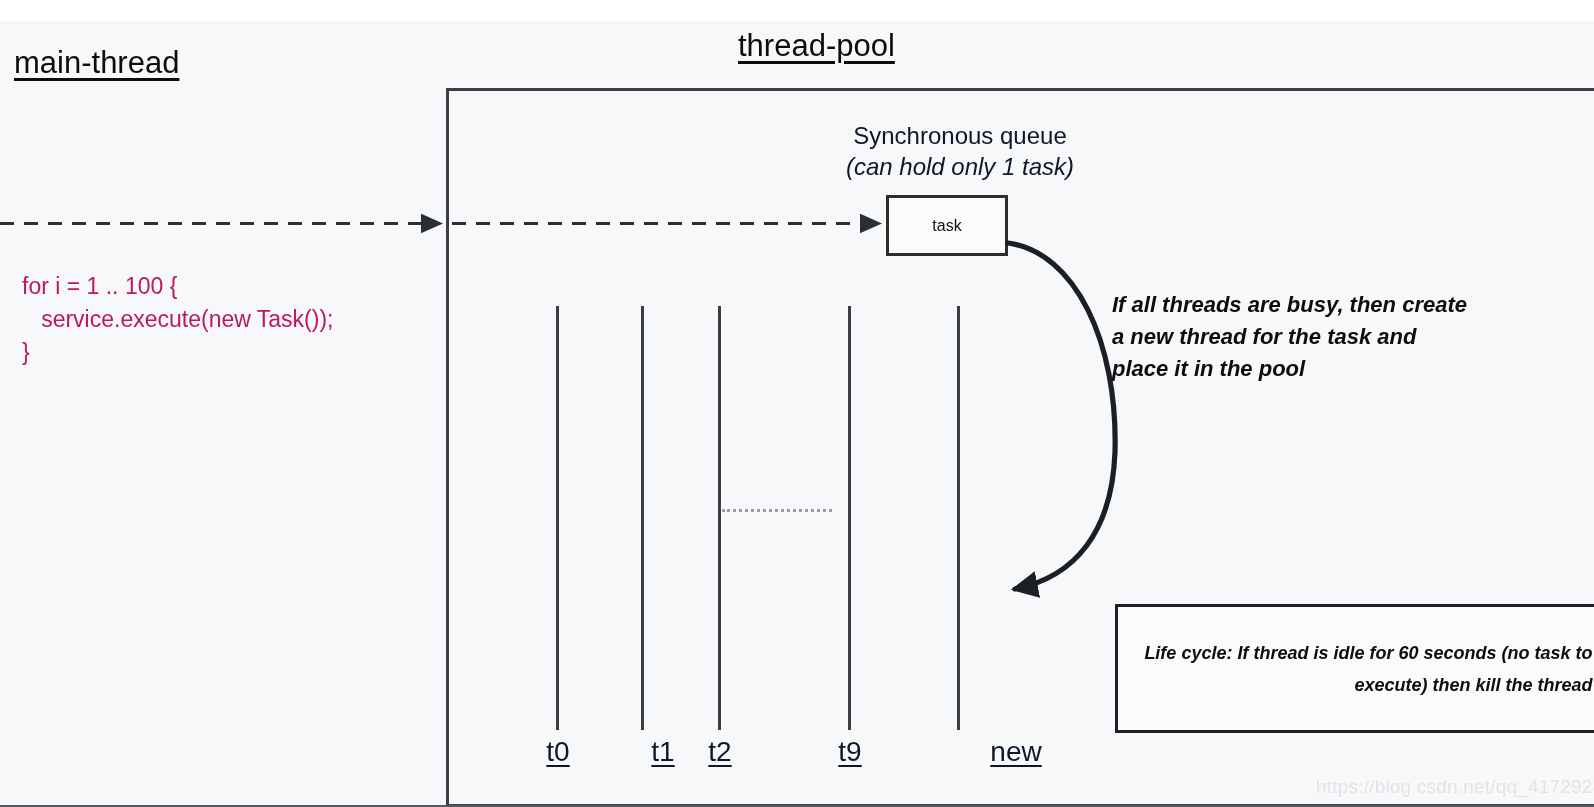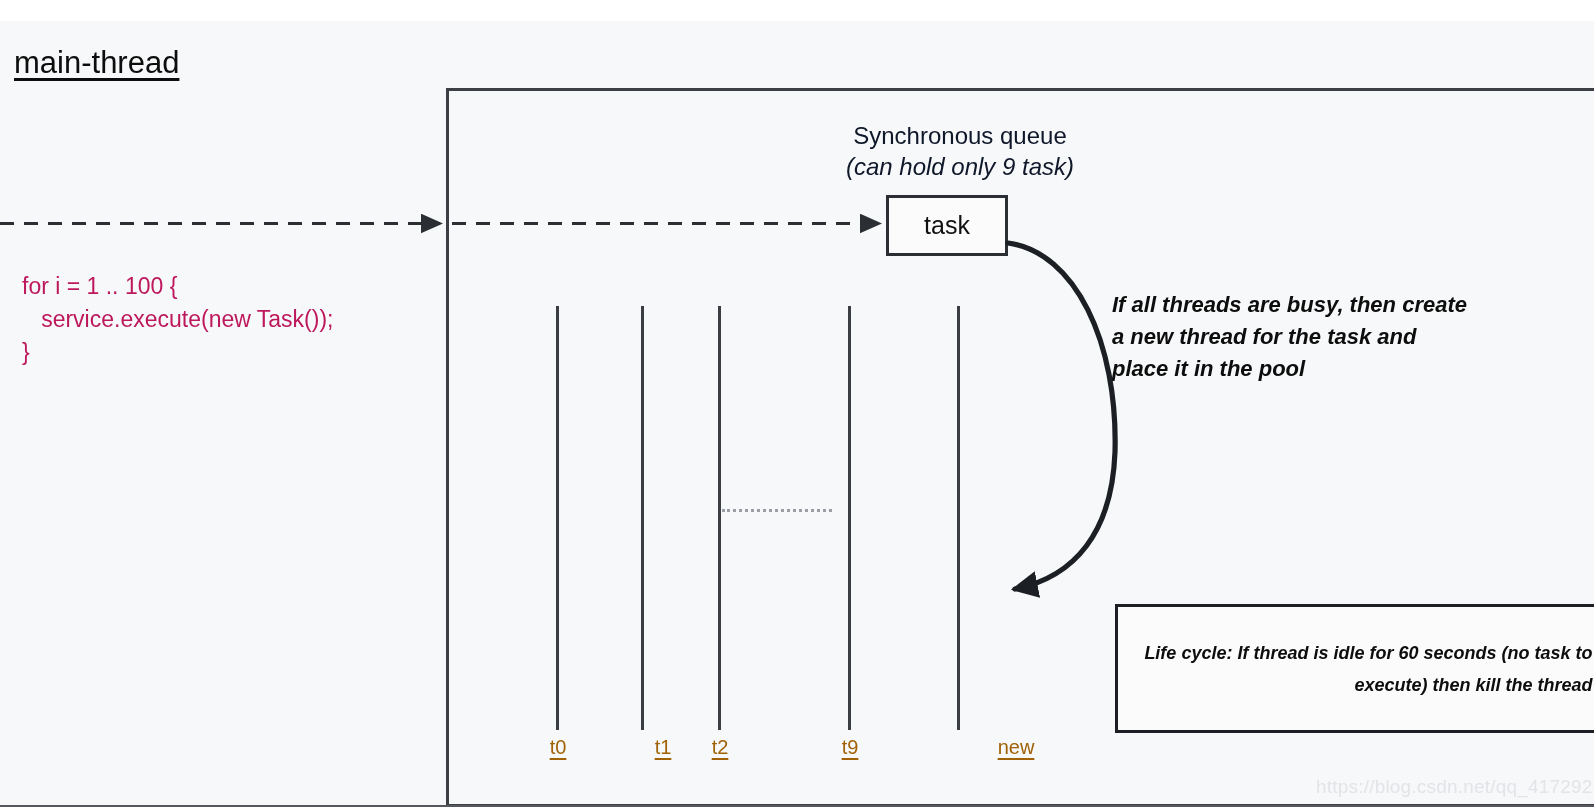--- a/index.html
+++ b/index.html
@@ -91,21 +91,21 @@
     left: 886px;
     top: 183px;
     width: 122px;
     height: 61px;
     border: 3px solid #2b2e33;
     box-sizing: border-box;
     background: #fbfbfb;
     display: flex;
     align-items: center;
     justify-content: center;
-    font-size: 25px;
+    font-size: 16px;
     color: #111111;
   }
 
   .lifecycle-box {
     position: absolute;
     left: 1115px;
     top: 592px;
     width: 500px;        
     height: 129px;
     border: 3px solid #1c1f23;
@@ -129,26 +129,26 @@
   .thread-line {
     position: absolute;
     top: 294px;
     width: 0;
     height: 424px;
     border-left: 3px solid #3a3d42;
   }
   .thread-label {
     position: absolute;
     top: 724px;
-    font-size: 20px;
+    font-size: 28px;
     text-decoration: underline;
     text-underline-offset: 4px;
     transform: translateX(-50%);
     white-space: nowrap;
-    color: #a16207;
+    color: #0f172a;
   }
   .ellipsis-dots {
     position: absolute;
     left: 722px;
     top: 497px;
     width: 110px;
     height: 0;
     border-top: 3px dotted #9a9ea4;
   }
 
@@ -179,30 +179,31 @@
 </style>
 </head>
 <body>
 
 <div id="canvas">
 
   <div class="top-strip"></div>
 
   <div class="heading" id="main-thread-title">main-thread</div>
 
+  <div class="heading" id="thread-pool-title">thread-pool</div>
 
   <div class="code-block">for i = 1 .. 100 {
    service.execute(new Task());
 }</div>
 
   <div class="pool-box"></div>
 
   <div class="sync-queue">
     <div>Synchronous queue</div>
-    <div class="sub">(can hold only 9 task)</div>
+    <div class="sub">(can hold only 1 task)</div>
   </div>
 
   <div class="task-box">
     <span>task</span>
   </div>
 
   <div class="note-busy">If all threads are busy, then create a new thread for the task and place it in the pool</div>
 
   <div class="lifecycle-box">
     <span class="txt">Life cycle: If thread is idle for 60 seconds (no task to execute) then kill the thread</span>

